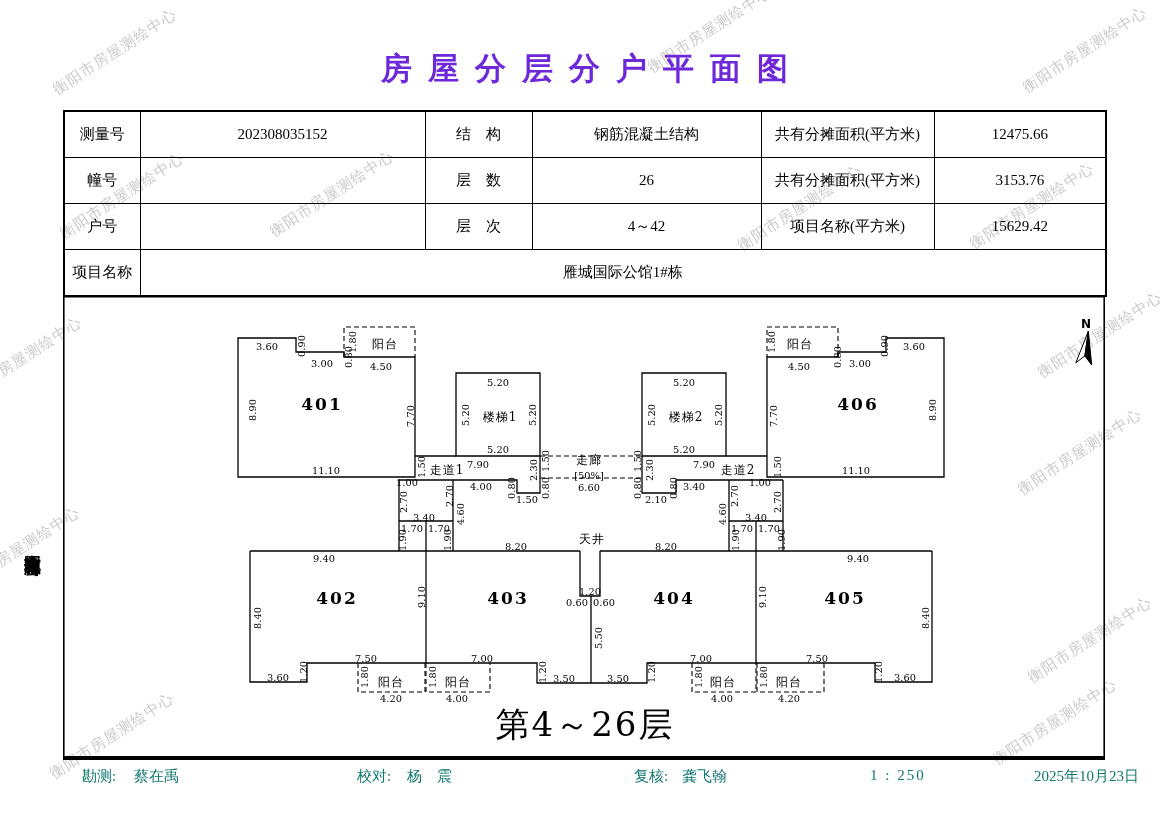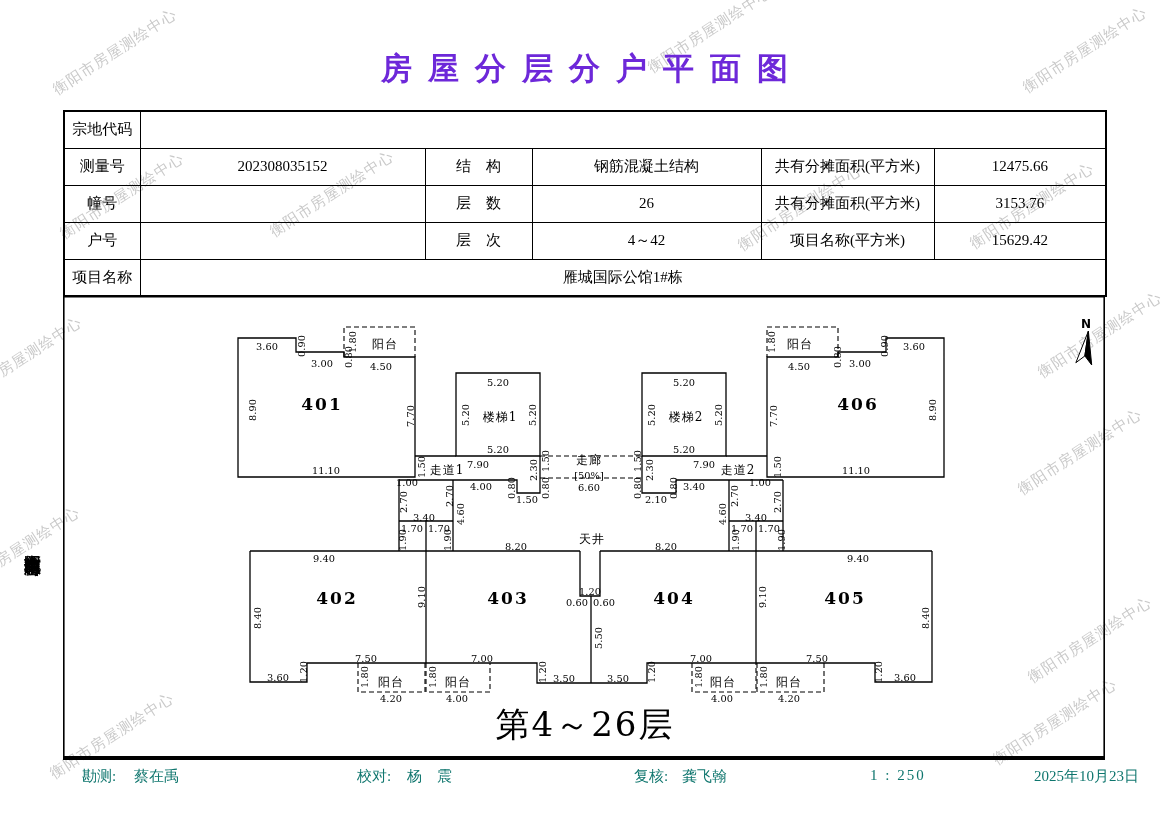--- a/index.html
+++ b/index.html
@@ -74,24 +74,20 @@
   <table class="info">
     <colgroup>
       <col style="width:76px">
         <col style="width:285px">
         <col style="width:107px">
       <col style="width:229px">
         <col style="width:173px">
         <col style="width:172px">
     </colgroup>
     <tbody>
-        <tr style="height:31px">
-      <td>宗地代码</td>
-      <td colspan="5"></td>
-    </tr>
     <tr style="height:31px">
       <td>测量号</td>
       <td>202308035152</td>
       <td>结　构</td>
       <td>钢筋混凝土结构</td>
       <td>共有分摊面积(平方米)</td>
       <td>12475.66</td>
     </tr>
     <tr style="height:31px">
       <td>幢号</td>

